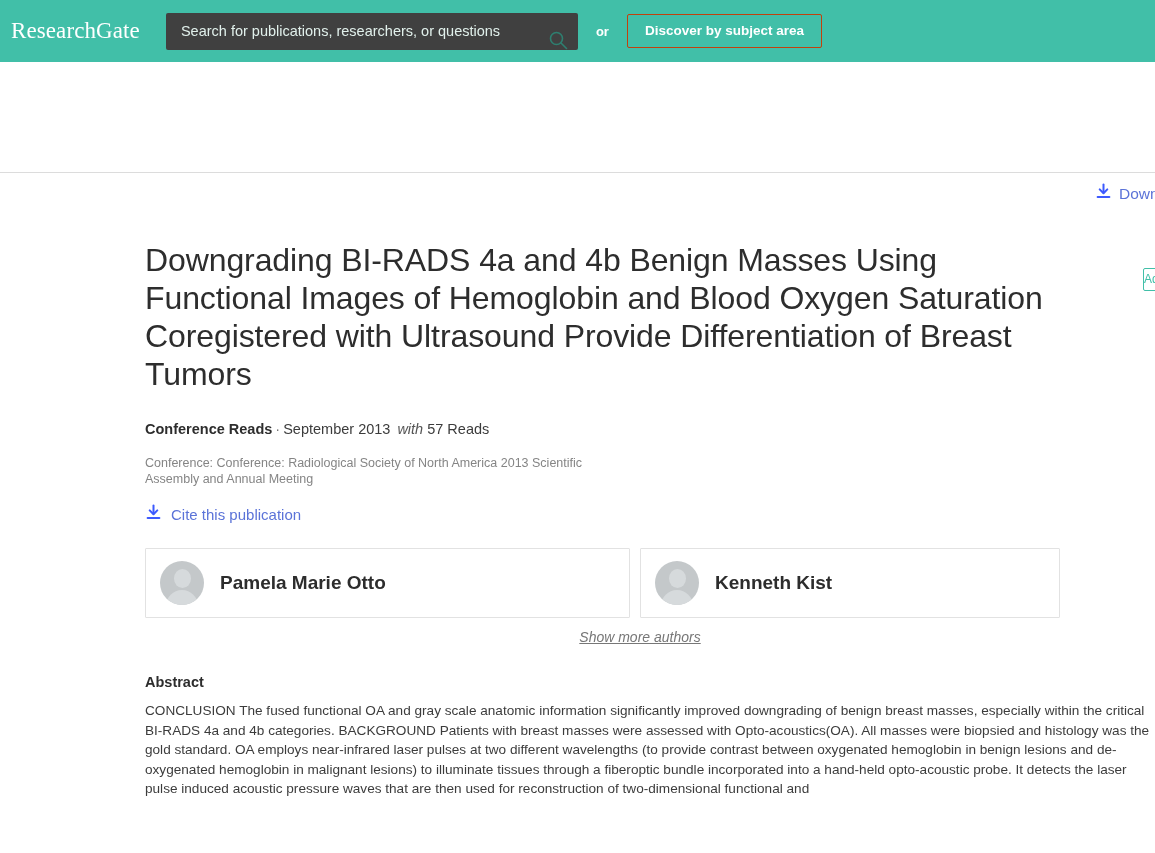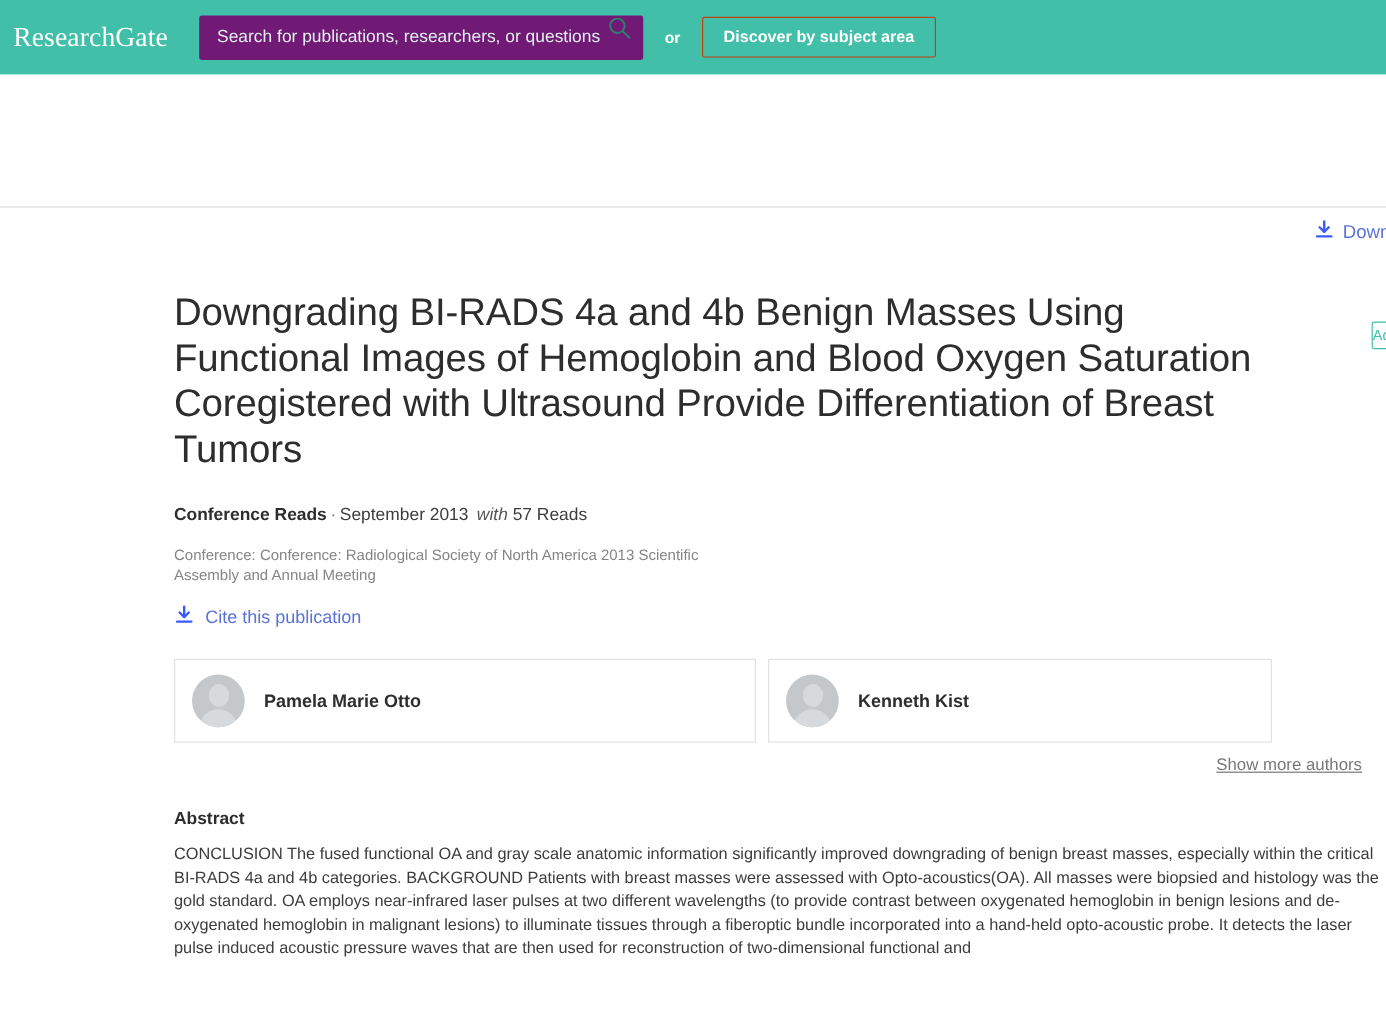--- a/index.html
+++ b/index.html
@@ -30,26 +30,26 @@
   .rg-logo {
     font-family: "Liberation Serif", serif;
     color: #ffffff;
     font-size: 23px;
     letter-spacing: 0.1px;
     white-space: nowrap;
     margin-right: 26px;
     font-weight: 400;
   }
   .search-wrap {
-    width: 370px;
+    width: 412px;
     height: 37px;
-    background: #701a75;
+    background: #404040;
     border-radius: 2px;
     display: flex;
-    align-items: flex-start;
+    align-items: flex-end;
     padding: 0 10px 0 13px;
     position: relative;
   }
   .search-input {
     flex: 1;
     border: none;
     outline: none;
     background: transparent;
     font-family: "Liberation Sans", sans-serif;
     font-size: 14.5px;
@@ -220,29 +220,30 @@
   }
   .avatar .body {
     position: absolute;
     width: 32px; height: 22px;
     border-radius: 16px 16px 0 0;
     background: #d6dadc;
     left: 6px; top: 29px;
   }
   .author-name {
     margin-left: 16px;
-    font-size: 15px;
+    font-size: 19px;
     font-weight: bold;
     color: #2d2d2d;
   }
 
   .show-more-wrap {
     width: 990px;
-    text-align: right;
+    text-align: center;
     margin-top: 0;
+    font-style: italic;
   }
   .show-more {
     font-size: 14px;
     color: #777777;
     text-decoration: underline;
     cursor: pointer;
   }
 
   
   .abstract-head {

